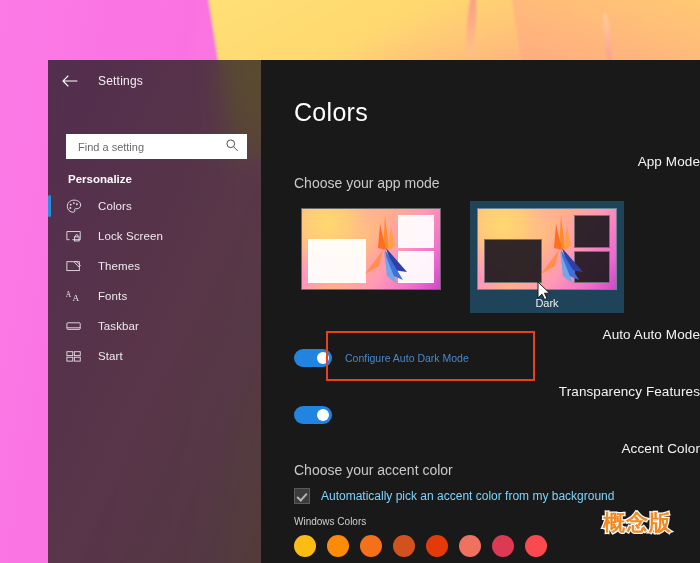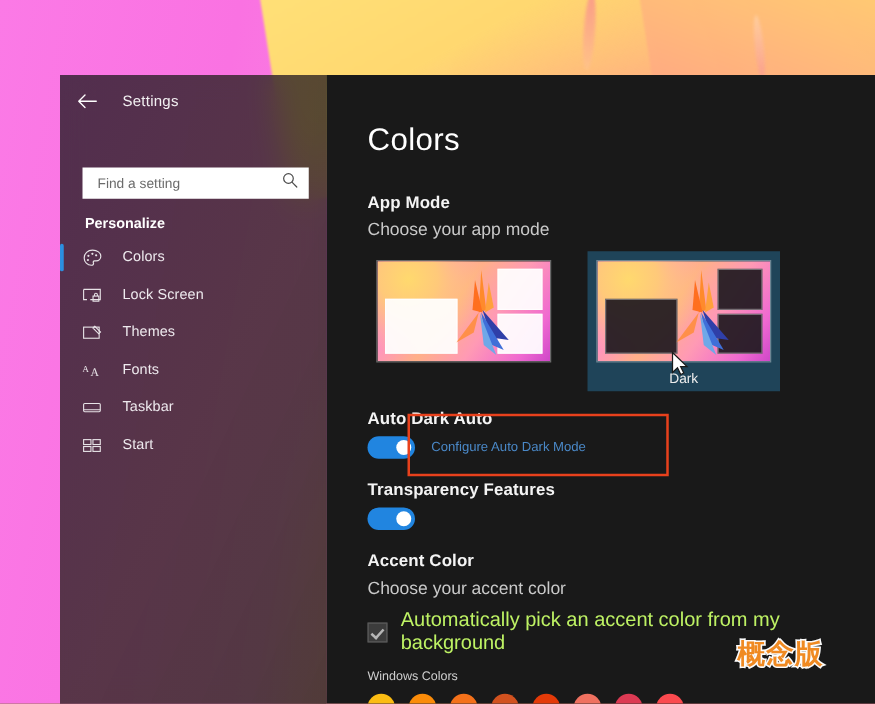--- a/index.html
+++ b/index.html
@@ -61,21 +61,21 @@
   .searchbox input{border:0;outline:0;flex:1;font-family:inherit;font-size:11px;color:#333;
     background:transparent;}
   .searchbox input::placeholder{color:#6b6b6b;}
   .searchbox .mag{color:#4a4a4a;}
 
   
   .main{position:absolute;left:213px;top:0;width:439px;height:503px;background:#191919;
     overflow:hidden;}
   .main-inner{padding:38px 0 0 33px;}
   h1.page-title{color:#fff;font-size:25px;font-weight:normal;margin:0 0 27px;letter-spacing:.3px;}
-  h2.sec{color:#f4f4f4;font-size:13.5px;font-weight:bold;margin:0 0 6px;letter-spacing:.1px;}
+  h2.sec{color:#f4f4f4;font-size:13.5px;font-weight:normal;margin:0 0 6px;letter-spacing:.1px;text-align:right;}
   .sub{color:#c9c9c9;font-size:14px;margin:0 0 10px;}
 
   
   .modes{display:flex;gap:22px;margin-bottom:6px;}
   .mode{padding:7px 7px 4px;position:relative;}
   .mode.active{background:#1f4459;}
   .thumb{width:140px;height:82px;position:relative;overflow:hidden;
     border:1px solid rgba(255,255,255,.35);box-sizing:border-box;}
   .thumb .bg{position:absolute;inset:0;
     background:
@@ -102,32 +102,32 @@
   .toggle .knob{position:absolute;right:3px;top:3px;width:12px;height:12px;border-radius:50%;
     background:#fff;}
   .link{color:#4a88c7;font-size:10.5px;}
 
   
   .check-row{display:flex;align-items:center;gap:11px;margin:7px 0 12px;}
   .cbox{width:16px;height:16px;background:#3c3c3c;border:1px solid #5a5a5a;box-sizing:border-box;
     position:relative;}
   .cbox::after{content:"";position:absolute;left:4px;top:2px;width:4px;height:8px;
     border:solid #b6b6b6;border-width:0 2px 2px 0;transform:rotate(42deg);}
-  .check-lbl{color:#bef264;font-size:16px;}
+  .check-lbl{color:#7dd3fc;font-size:12px;}
   .small-head{color:#cfcfcf;font-size:10px;margin:0 0 8px;}
 
   
   .swatch-grid{display:grid;grid-template-columns:repeat(8,1fr);gap:10px 11px;width:247px;}
   .swatch{width:22px;height:22px;border-radius:50%;}
 
   
   .cursor{position:absolute;left:537px;top:281px;width:14px;height:20px;pointer-events:none;}
 
   
-  .watermark{position:absolute;left:590px;top:508px;font-size:22px;font-weight:bold;
+  .watermark{position:absolute;left:603px;top:508px;font-size:22px;font-weight:bold;
     color:#f08a22;letter-spacing:1px;
     -webkit-text-stroke:2.5px #fbfbfb;paint-order:stroke fill;
     font-family:"DejaVu Sans",sans-serif;}
 </style>
 </head>
 <body>
 
 <div id="root">
 
   <div class="wallpaper">
@@ -285,21 +285,21 @@
                 <path d="M21 37 L34 70 L24 62 Z" fill="#6fa8e8"></path>
                 <path d="M20 36 L2 60 L16 52 Z" fill="#ff8a2b" opacity=".75"></path>
               </svg>
             </div>
             <div class="mode-lbl">Dark</div>
           </div>
 
         </div>
 
         <div style="margin-top:14px;">
-          <h2 class="sec">Auto Dark Auto</h2>
+          <h2 class="sec">Auto Auto Mode</h2>
           <div class="toggle-row">
             <div class="toggle">
               <div class="knob"></div>
             </div>
             <span class="link">Configure Auto Dark Mode</span>
           </div>
         </div>
 
         <div style="margin-top:17px;">
           <h2 class="sec">Transparency Features</h2>

